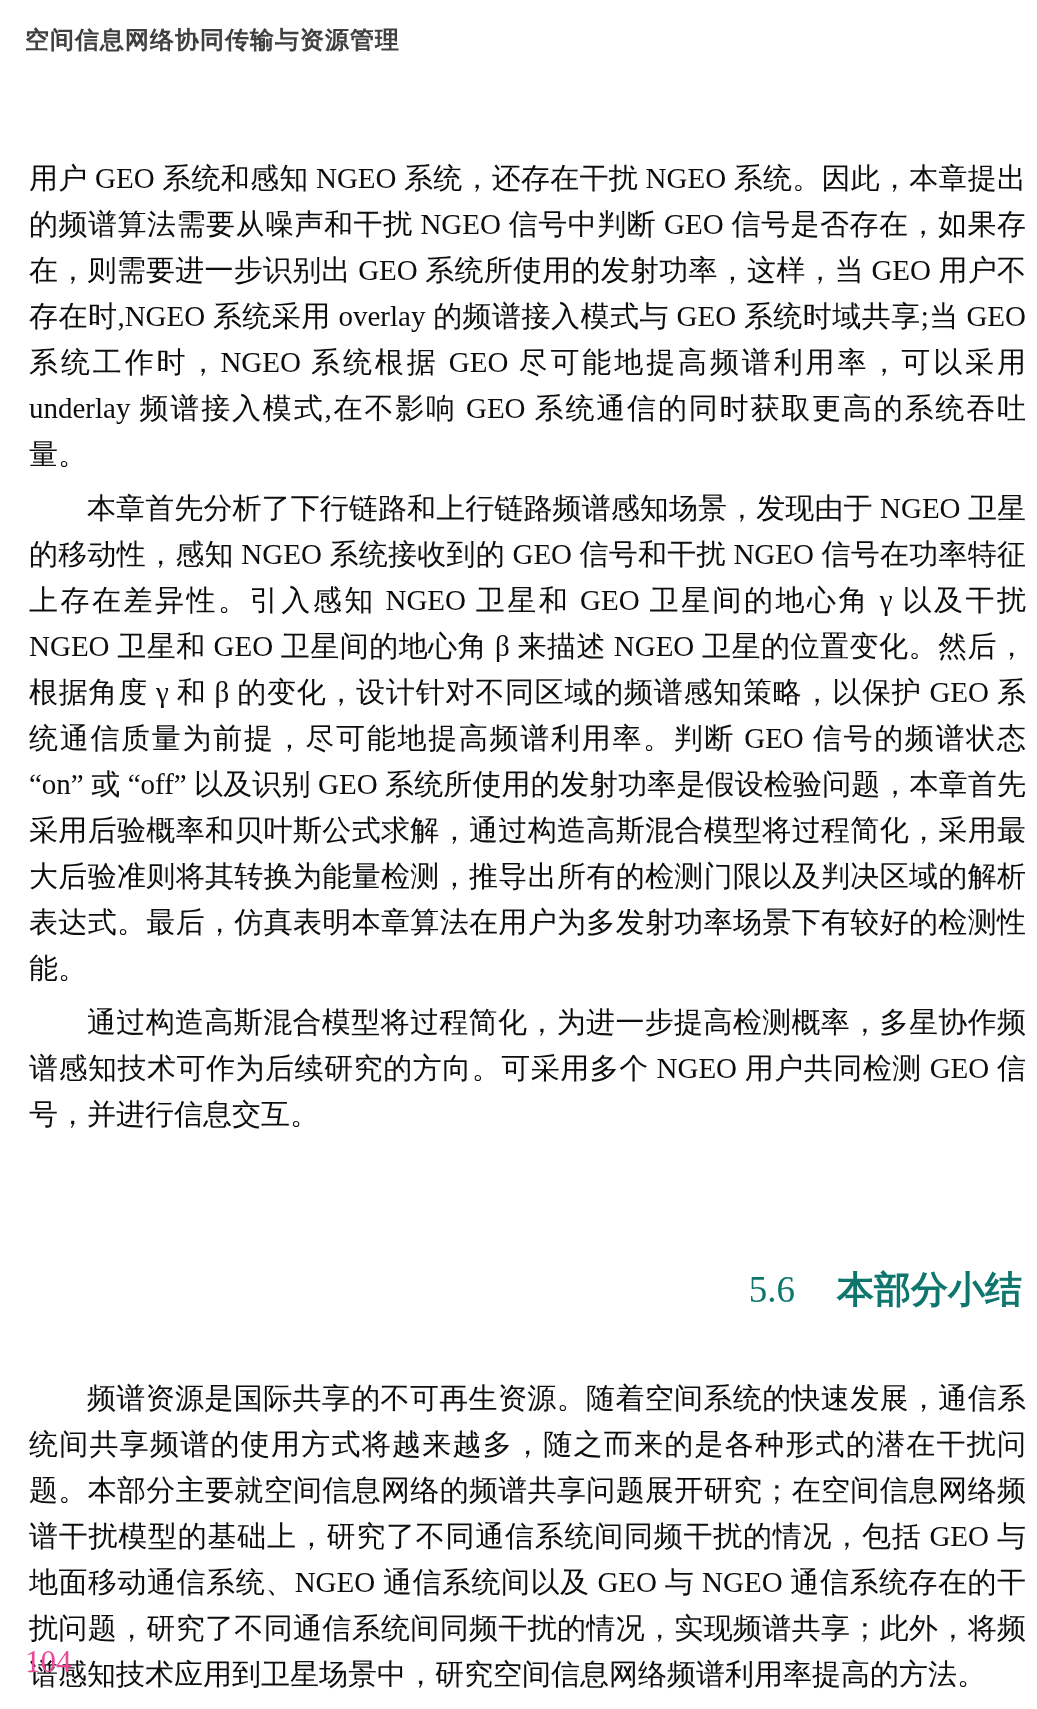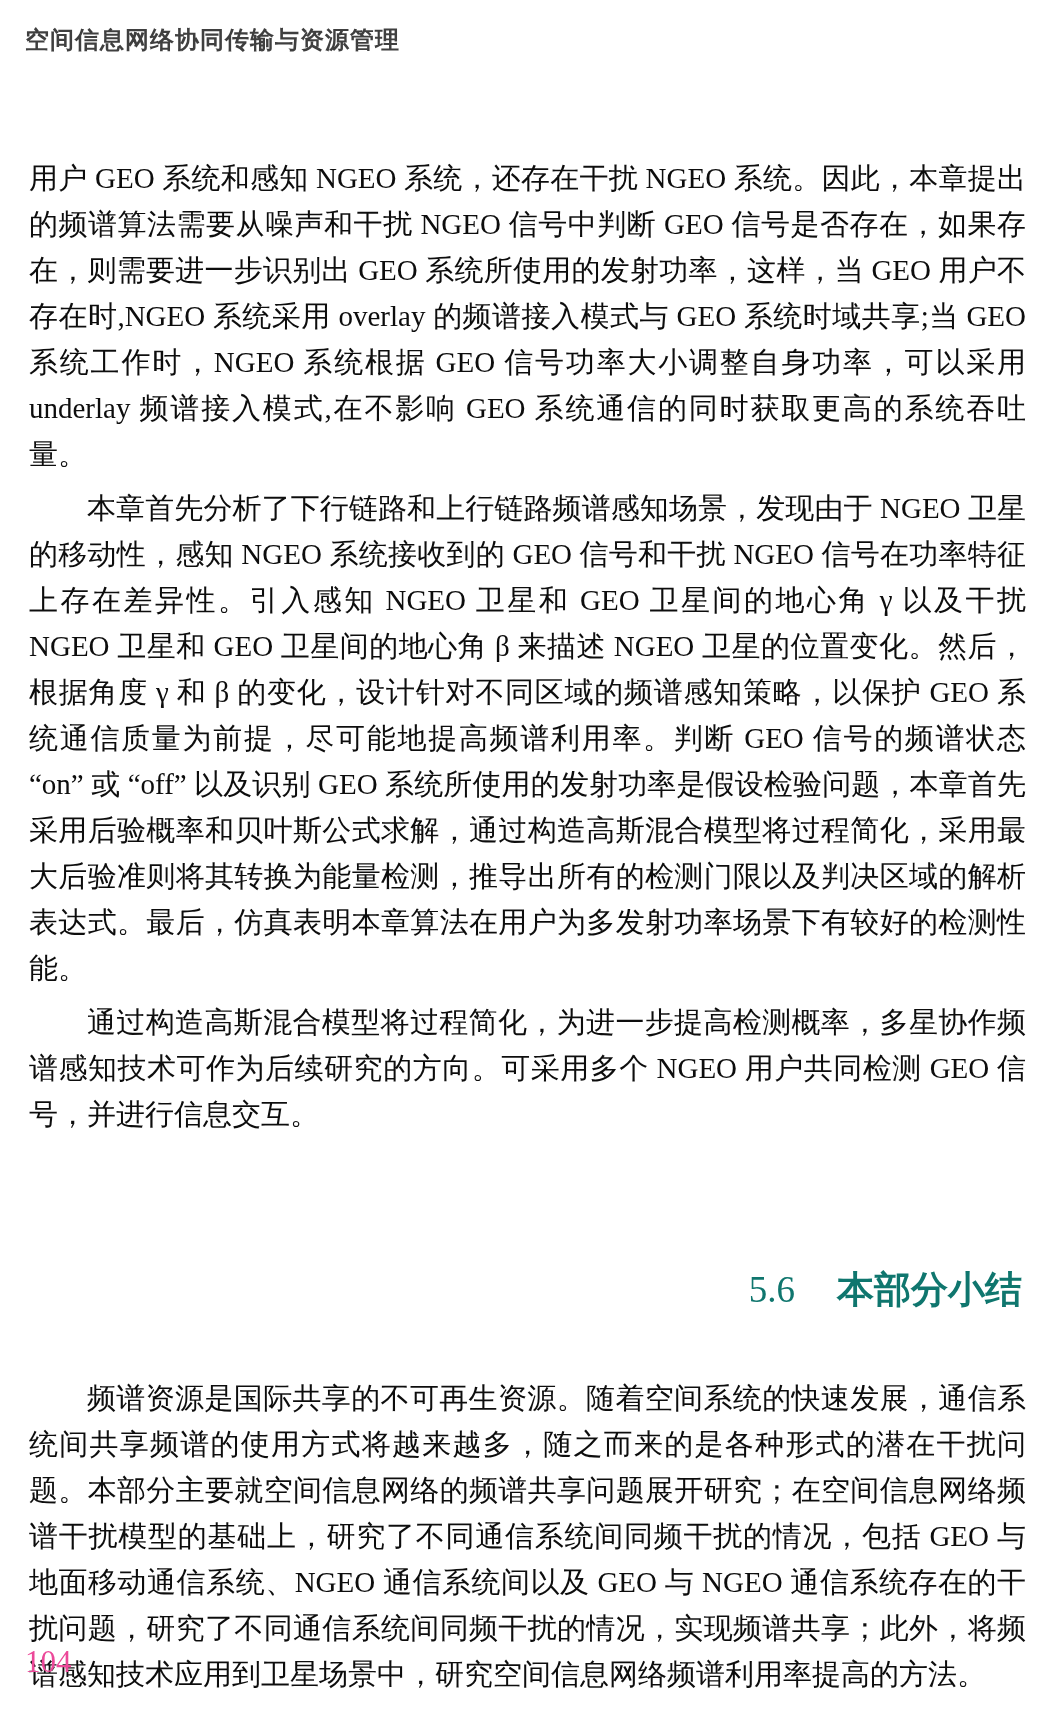--- a/index.html
+++ b/index.html
@@ -66,21 +66,21 @@
 </style>
 </head>
 <body>
 
 <div class="page">
 
   <div class="running-head">空间信息网络协同传输与资源管理</div>
 
   <div class="body-text">
 
-    <p>用户 GEO 系统和感知 NGEO 系统，还存在干扰 NGEO 系统。因此，本章提出的频谱算法需要从噪声和干扰 NGEO 信号中判断 GEO 信号是否存在，如果存在，则需要进一步识别出 GEO 系统所使用的发射功率，这样，当 GEO 用户不存在时,NGEO 系统采用 overlay 的频谱接入模式与 GEO 系统时域共享;当 GEO 系统工作时，NGEO 系统根据 GEO 信号功率大小调整自身功率，可以采用 underlay 频谱接入模式,在不影响 GEO 系统通信的同时获取更高的系统吞吐量。</p>
+    <p>用户 GEO 系统和感知 NGEO 系统，还存在干扰 NGEO 系统。因此，本章提出的频谱算法需要从噪声和干扰 NGEO 信号中判断 GEO 信号是否存在，如果存在，则需要进一步识别出 GEO 系统所使用的发射功率，这样，当 GEO 用户不存在时,NGEO 系统采用 overlay 的频谱接入模式与 GEO 系统时域共享;当 GEO 系统工作时，NGEO 系统根据 GEO 尽可能地提高频谱利用率，可以采用 underlay 频谱接入模式,在不影响 GEO 系统通信的同时获取更高的系统吞吐量。</p>
 
     <p class="indent">本章首先分析了下行链路和上行链路频谱感知场景，发现由于 NGEO 卫星的移动性，感知 NGEO 系统接收到的 GEO 信号和干扰 NGEO 信号在功率特征上存在差异性。引入感知 NGEO 卫星和 GEO 卫星间的地心角 γ 以及干扰 NGEO 卫星和 GEO 卫星间的地心角 β 来描述 NGEO 卫星的位置变化。然后，根据角度 γ 和 β 的变化，设计针对不同区域的频谱感知策略，以保护 GEO 系统通信质量为前提，尽可能地提高频谱利用率。判断 GEO 信号的频谱状态 “on” 或 “off” 以及识别 GEO 系统所使用的发射功率是假设检验问题，本章首先采用后验概率和贝叶斯公式求解，通过构造高斯混合模型将过程简化，采用最大后验准则将其转换为能量检测，推导出所有的检测门限以及判决区域的解析表达式。最后，仿真表明本章算法在用户为多发射功率场景下有较好的检测性能。</p>
 
     <p class="indent">通过构造高斯混合模型将过程简化，为进一步提高检测概率，多星协作频谱感知技术可作为后续研究的方向。可采用多个 NGEO 用户共同检测 GEO 信号，并进行信息交互。</p>
 
     <h2 class="section-heading">
       <span class="sec-number">5.6</span><span class="sec-title">本部分小结</span>
     </h2>
 
     <p class="indent">频谱资源是国际共享的不可再生资源。随着空间系统的快速发展，通信系统间共享频谱的使用方式将越来越多，随之而来的是各种形式的潜在干扰问题。本部分主要就空间信息网络的频谱共享问题展开研究；在空间信息网络频谱干扰模型的基础上，研究了不同通信系统间同频干扰的情况，包括 GEO 与地面移动通信系统、NGEO 通信系统间以及 GEO 与 NGEO 通信系统存在的干扰问题，研究了不同通信系统间同频干扰的情况，实现频谱共享；此外，将频谱感知技术应用到卫星场景中，研究空间信息网络频谱利用率提高的方法。</p>

